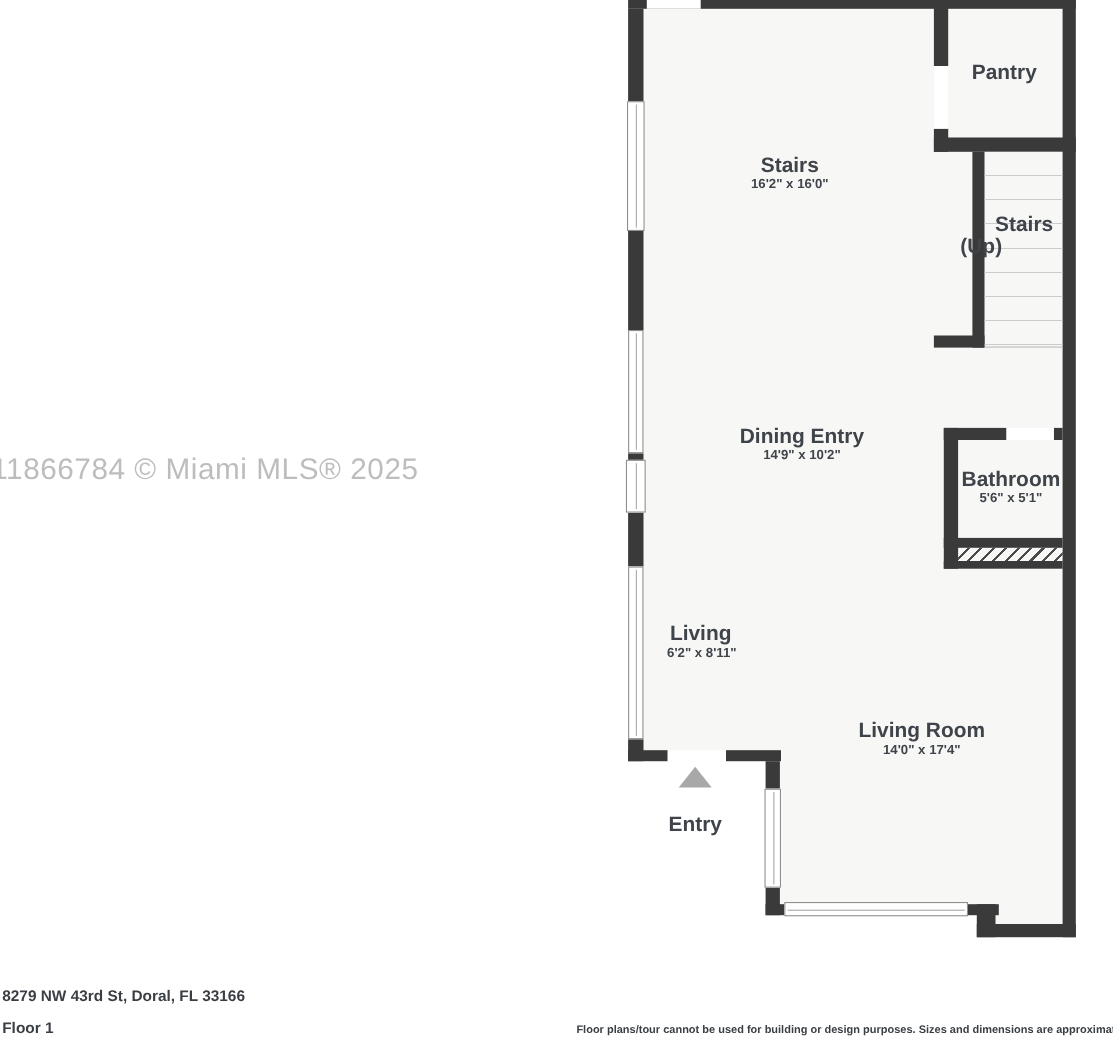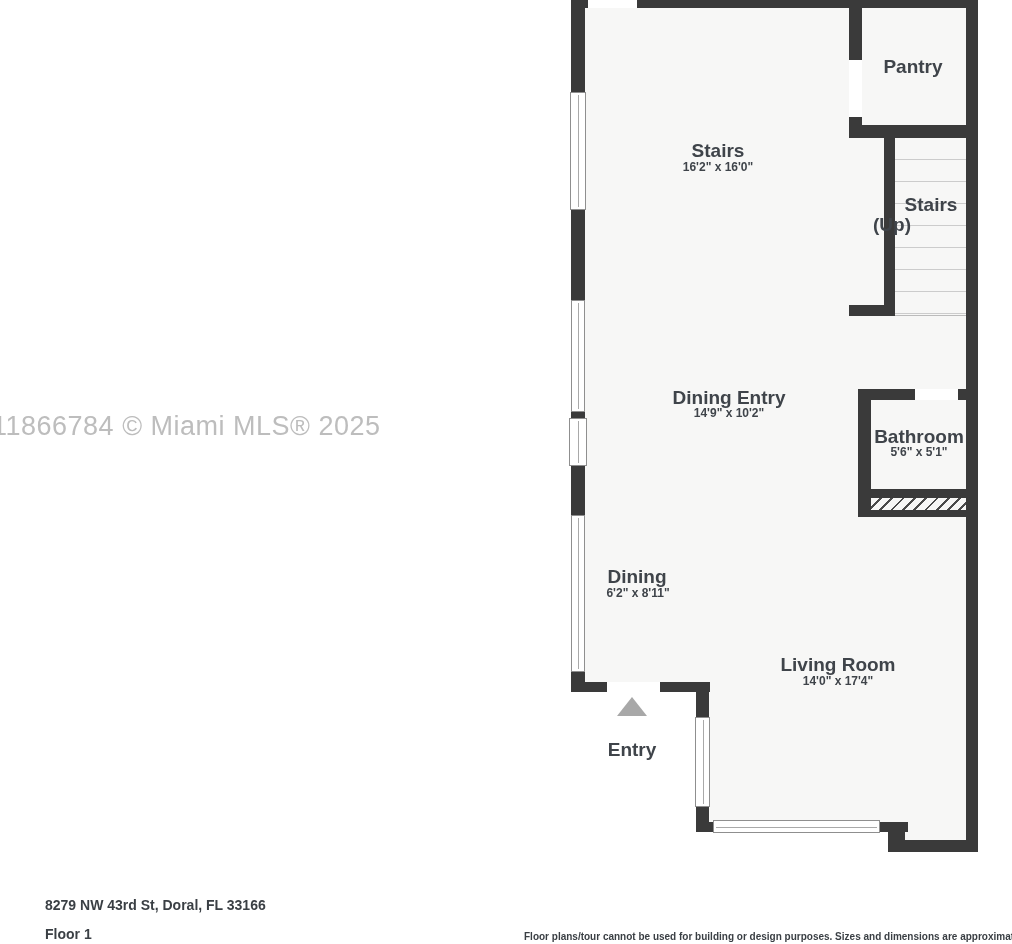--- a/index.html
+++ b/index.html
@@ -17,21 +17,21 @@
      border-bottom:1px solid #bbbbbb;box-sizing:border-box;}
   .hatch{position:absolute;background:
      repeating-linear-gradient(135deg, transparent 0px, transparent 6px, #4a4a4a 6px, #4a4a4a 8px);}
   .room-name{position:absolute;transform:translateX(-50%);font-size:19px;font-weight:bold;
      color:#3f444a;white-space:nowrap;line-height:1.1;}
   .room-dims{position:absolute;transform:translateX(-50%);font-size:12px;font-weight:bold;
      color:#3f444a;white-space:nowrap;line-height:1.1;}
   .watermark{position:absolute;font-size:27px;color:#bdbdbd;white-space:nowrap;letter-spacing:0.5px;}
   .tri{position:absolute;width:0;height:0;border-left:15px solid transparent;
      border-right:15px solid transparent;border-bottom:19px solid #a8a8a8;}
-  .addr{position:absolute;font-size:14px;font-weight:bold;color:#3a3f44;white-space:nowrap;margin-left:43px;}
+  .addr{position:absolute;font-size:14px;font-weight:bold;color:#3a3f44;white-space:nowrap;}
   .disclaimer{position:absolute;font-size:10px;font-weight:bold;color:#3a3f44;white-space:nowrap;}
 </style>
 </head>
 <body>
 
 <div class="stage">
 
   <div class="f" style="left:571px;top:0;width:407px;height:692px;"></div>
   <div class="f" style="left:696px;top:692px;width:282px;height:140px;"></div>
   <div class="f" style="left:888px;top:822px;width:90px;height:30px;"></div>
@@ -91,21 +91,21 @@
 
   <div class="room-name" style="left:931px;top:195px;">Stairs</div>
   <div class="room-name" style="left:876px;top:215px;margin-left:16px;">(Up)</div>
 
   <div class="room-name" style="left:729px;top:388px;">Dining Entry</div>
   <div class="room-dims" style="left:729px;top:407px;">14'9" x 10'2"</div>
 
   <div class="room-name" style="left:919px;top:427px;">Bathroom</div>
   <div class="room-dims" style="left:919px;top:446px;">5'6" x 5'1"</div>
 
-  <div class="room-name" style="left:637px;top:567px;">Dining</div>
+  <div class="room-name" style="left:637px;top:567px;">Living</div>
   <div class="room-dims" style="left:638px;top:587px;">6'2" x 8'11"</div>
 
   <div class="room-name" style="left:838px;top:655px;">Living Room</div>
   <div class="room-dims" style="left:838px;top:675px;">14'0" x 17'4"</div>
 
   <div class="room-name" style="left:632px;top:740px;">Entry</div>
 
   <div class="watermark" style="left:-8px;top:411px;">11866784 © Miami MLS® 2025</div>
 
   <div class="addr" style="left:2px;top:897px;">8279 NW 43rd St, Doral, FL 33166</div>

